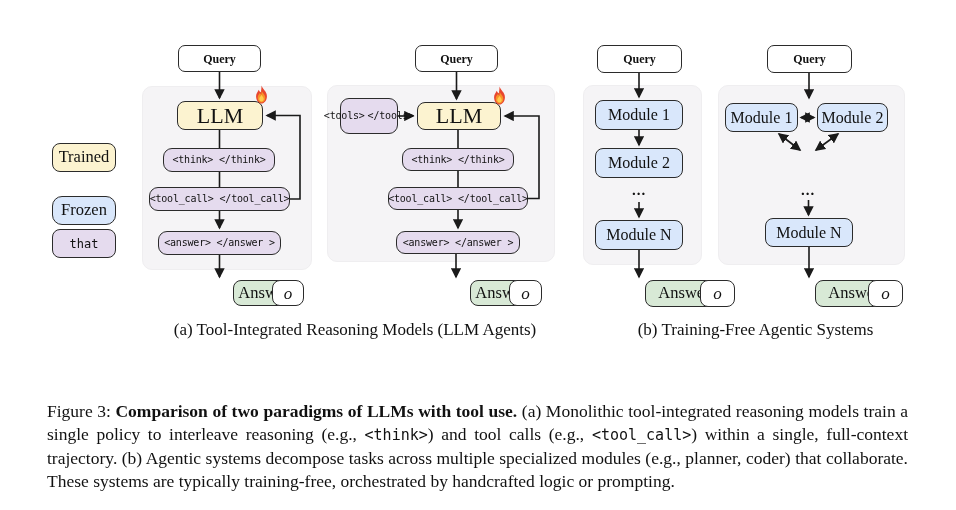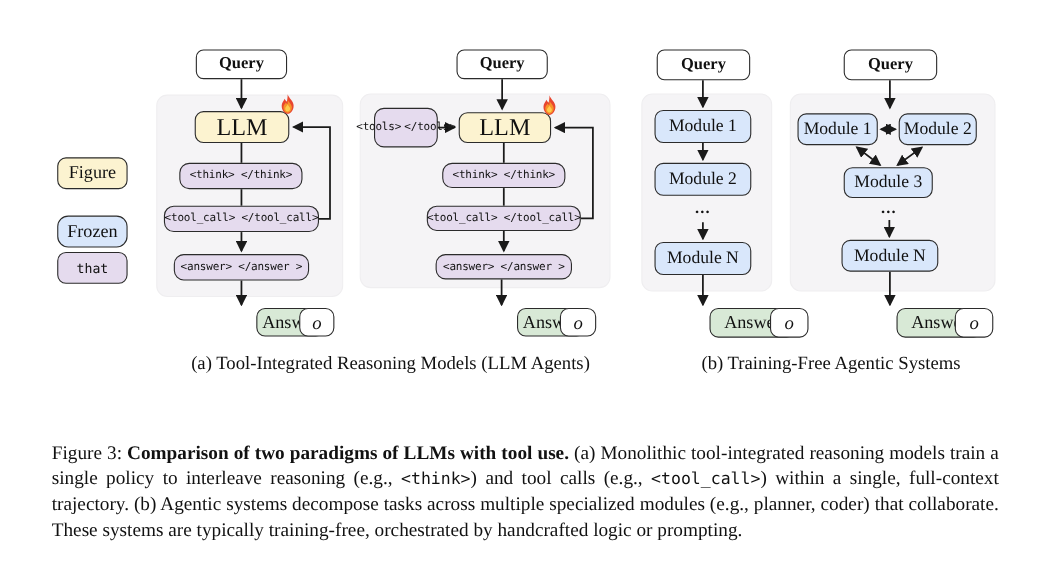--- a/index.html
+++ b/index.html
@@ -8,21 +8,21 @@
     font-family:"Liberation Serif",serif;color:#111;
   }
   .panel{
     position:absolute;background:#f5f4f6;border:1px solid #efeef0;border-radius:10px;
   }
   .box{
     position:absolute;box-sizing:border-box;border:1.5px solid #2b2b2b;border-radius:8px;
     display:flex;align-items:center;justify-content:center;background:#fff;
     font-size:16.5px;line-height:1;white-space:nowrap;
   }
-  .box.query{font-weight:bold;border-radius:7px;font-size:15px;}
+  .box.query{font-weight:bold;border-radius:7px;font-size:12px;}
   .box.llm{background:var(--yellow);font-size:22px;}
   .box.trained{background:var(--yellow);}
   .box.frozen{background:var(--blue);}
   .box.tokenleg{background:var(--purple);font-family:"DejaVu Sans Mono",monospace;font-size:12px;}
   .box.token{
     background:var(--purple);font-family:"DejaVu Sans Mono",monospace;
     font-size:10px;letter-spacing:-0.2px;border-radius:9px;
   }
   .box.token2{flex-direction:row;gap:3px;}
   .box.module{background:var(--blue);font-size:16px;}
@@ -97,21 +97,21 @@
         <line x1="779" y1="134" x2="800" y2="150" marker-start="url(#ah)" marker-end="url(#ah)"></line>
         <line x1="838" y1="134" x2="816" y2="150" marker-start="url(#ah)" marker-end="url(#ah)"></line>
         <line x1="808.5" y1="200" x2="808.5" y2="215" marker-end="url(#ah)"></line>
         <line x1="809" y1="247" x2="809" y2="277" marker-end="url(#ah)"></line>
         <line x1="848" y1="293.5" x2="865" y2="293.5" marker-end="url(#ah)"></line>
       </g>
     </g>
   </svg>
 
   <div class="box trained" style="left:52px;top:143px;width:64px;height:29px;">
-    <span>Figure</span>
+    <span>Trained</span>
   </div>
   <div class="box frozen" style="left:52px;top:196px;width:64px;height:29px;border-radius:10px;">
     <span>Frozen</span>
   </div>
   <div class="box tokenleg" style="left:52px;top:229px;width:64px;height:29px;">
     <span>that</span>
   </div>
 
   <div class="box query" style="left:178px;top:45px;width:83px;height:27px;">
     <span>Query</span>
@@ -195,23 +195,20 @@
 
   <div class="box query" style="left:767px;top:45px;width:85px;height:28px;">
     <span>Query</span>
   </div>
   <div class="box module" style="left:725px;top:103px;width:73px;height:29px;">
     <span>Module 1</span>
   </div>
   <div class="box module" style="left:817px;top:103px;width:71px;height:29px;">
     <span>Module 2</span>
   </div>
-  <div class="box module" style="left:767px;top:152px;width:81px;height:28px;">
-    <span>Module 3</span>
-  </div>
   <div class="dots" style="left:796px;top:183px;width:24px;">
     <span>...</span>
   </div>
   <div class="box module" style="left:765px;top:218px;width:88px;height:29px;">
     <span>Module N</span>
   </div>
   <div class="box answer" style="left:770px;top:280px;width:78px;height:27px;">
     <span>Answer</span>
   </div>
   <div class="box output" style="left:868px;top:280px;width:35px;height:27px;">

